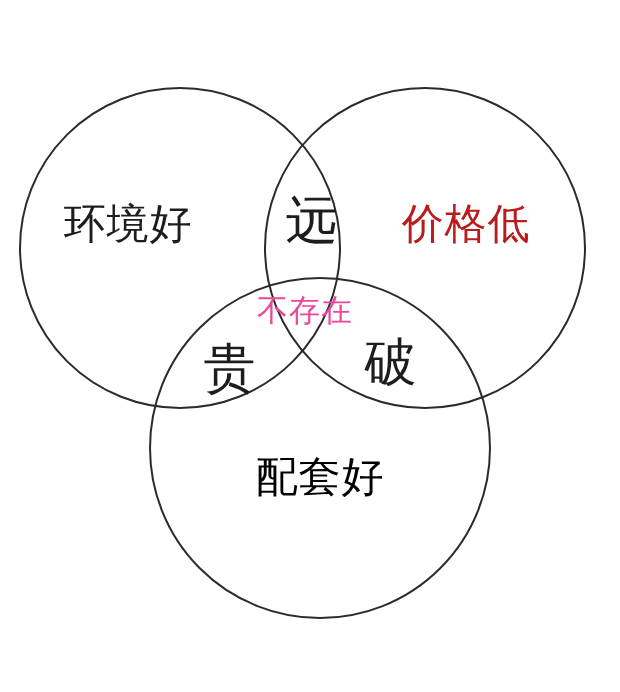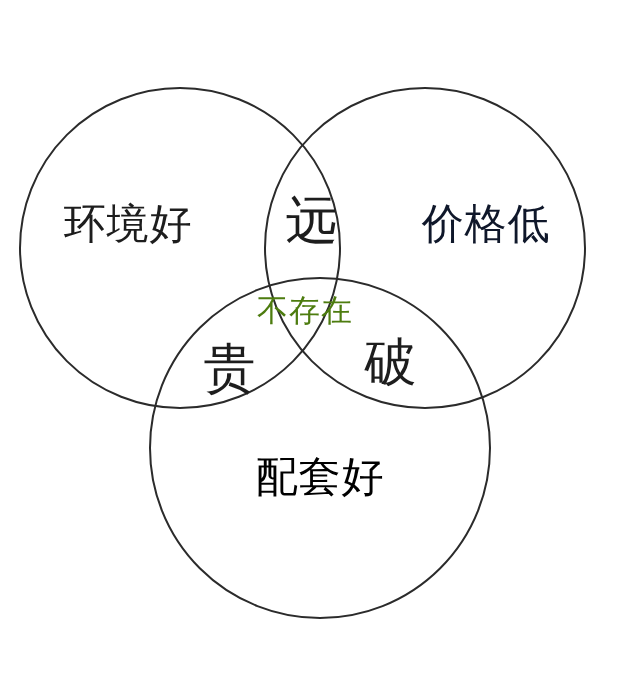--- a/index.html
+++ b/index.html
@@ -66,25 +66,25 @@
 <div id="venn-stage" style="background: rgb(255, 255, 255);">
 
   <svg id="venn-svg" viewBox="0 0 620 692" xmlns="http://www.w3.org/2000/svg">
     <circle class="venn-circle" cx="180" cy="248" r="160" fill="#ffffff" fill-opacity="0" stroke="#2b2b2b" stroke-width="2"></circle>
     <circle class="venn-circle" cx="425" cy="248" r="160" fill="#ffffff" fill-opacity="0" stroke="#2b2b2b" stroke-width="2"></circle>
     <circle class="venn-circle" cx="320" cy="448" r="170" fill="#ffffff" fill-opacity="0" stroke="#2b2b2b" stroke-width="2"></circle>
   </svg>
 
   <div class="venn-label label-set" id="label-left" style="left: 128px; top: 224px; color: rgb(29, 29, 29);">环境好</div>
 
-  <div class="venn-label label-set" id="label-right" style="left: 466px; top: 224px; color: #0f172a; margin-left: 20px;">价格低</div>
+  <div class="venn-label label-set" id="label-right" style="left: 466px; top: 224px; color: #b91c1c;">价格低</div>
 
   <div class="venn-label label-set" id="label-bottom" style="left: 320px; top: 477px; color: #000000;">配套好</div>
 
   <div class="venn-label label-pair" id="label-top-overlap" style="left: 312px; top: 220px; color: rgb(29, 29, 29);">远</div>
 
   <div class="venn-label label-pair" id="label-left-overlap" style="left: 230px; top: 368px; color: rgb(29, 29, 29);">贵</div>
 
   <div class="venn-label label-pair" id="label-right-overlap" style="left: 391px; top: 362px; color: rgb(29, 29, 29);">破</div>
 
-  <div class="venn-label label-center" id="label-center" style="left: 305px; top: 310px; color: #4d7c0f;">不存在</div>
+  <div class="venn-label label-center" id="label-center" style="left: 305px; top: 310px; color: #ec4899;">不存在</div>
 
 </div>
 
 </body></html>

